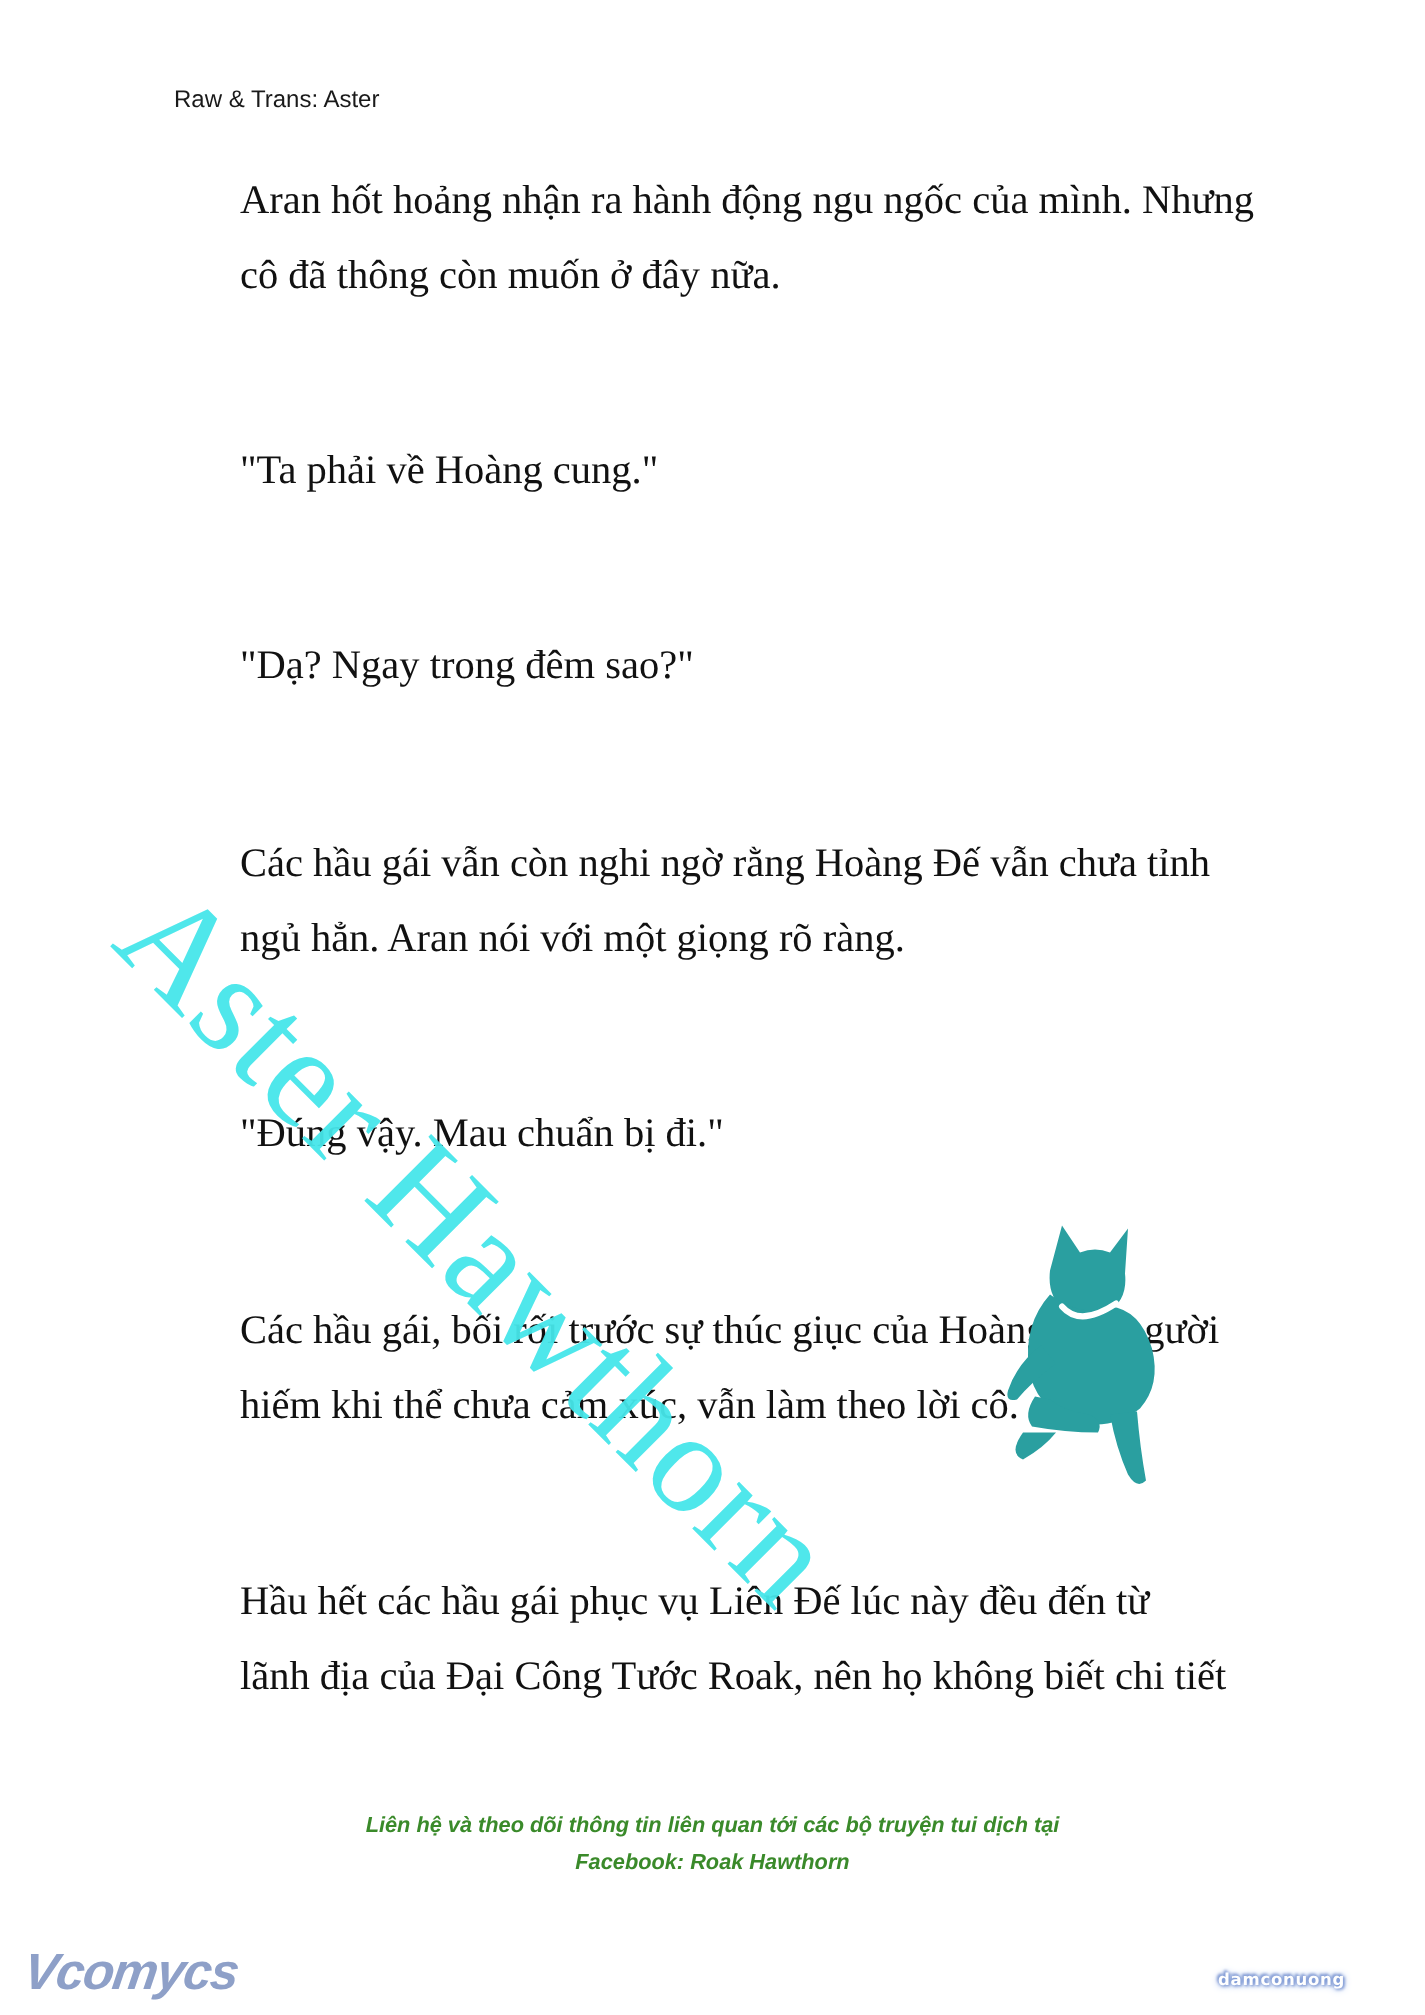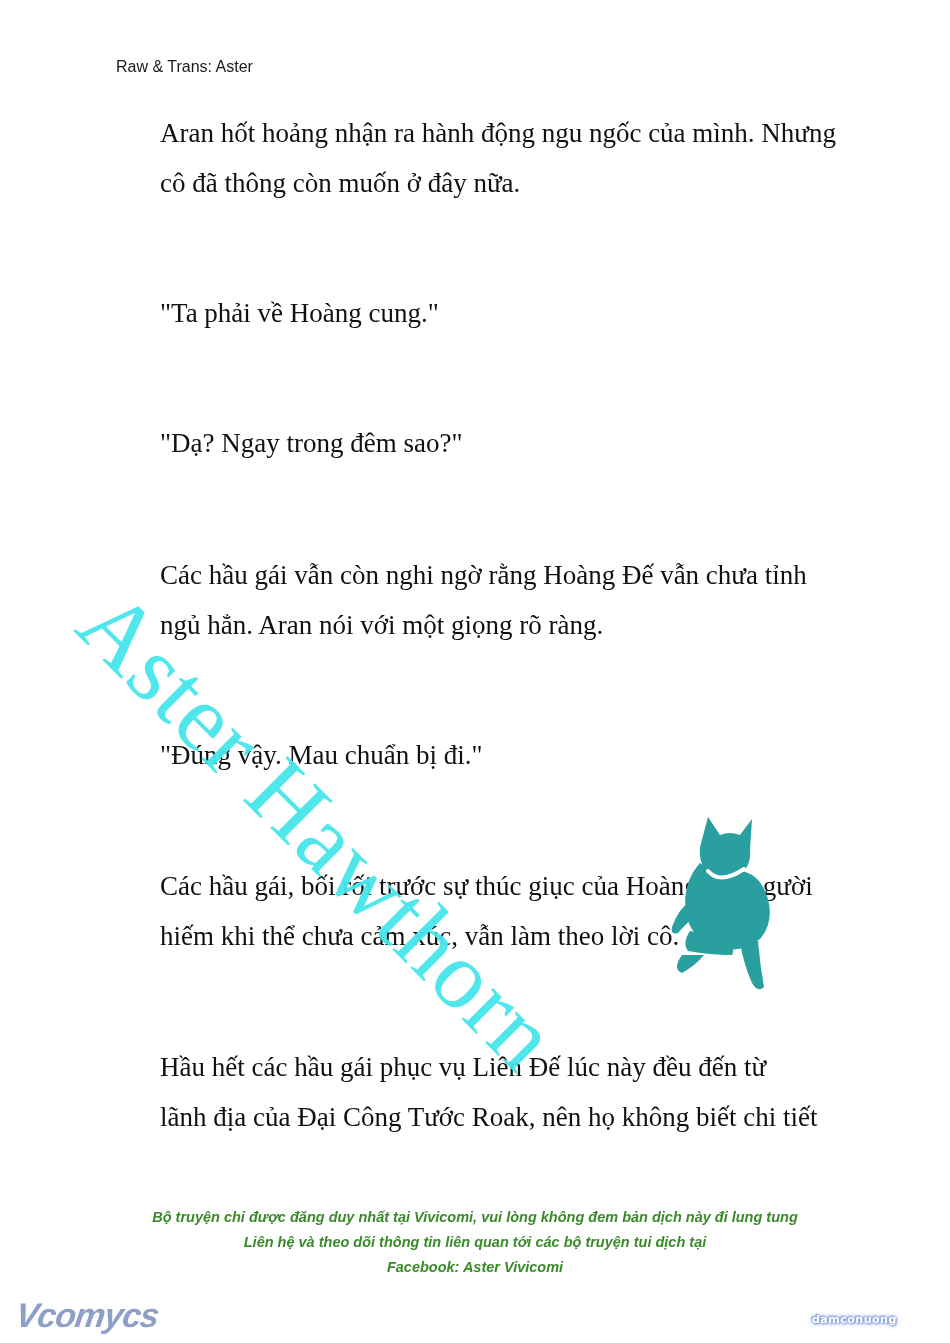--- a/index.html
+++ b/index.html
@@ -153,20 +153,19 @@
         <path d="M80 138 Q84 160 92 178 Q98 188 104 182 Q100 160 98 136 Z"></path>
 
         <path d="M22 150 Q12 164 22 168 Q36 160 44 150 Z"></path>
       </g>
 
       <path d="M48 66 Q60 80 84 64" stroke="#ffffff" stroke-width="4" fill="none" stroke-linecap="round"></path>
     </svg>
   </div>
 
   <div class="footer-notice">
-    <span class="line">Bộ truyện chỉ được đăng duy nhất tại Vivicomi, vui lòng không đem bản dịch này đi lung tung</span>
     <span class="line">Liên hệ và theo dõi thông tin liên quan tới các bộ truyện tui dịch tại</span>
-    <span class="line">Facebook: Aster Vivicomi</span>
+    <span class="line">Facebook: Roak Hawthorn</span>
   </div>
 
   <div class="logo-left">Vcomycs</div>
   <div class="logo-right">damconuong</div>
 </div>
 
 </body></html>

